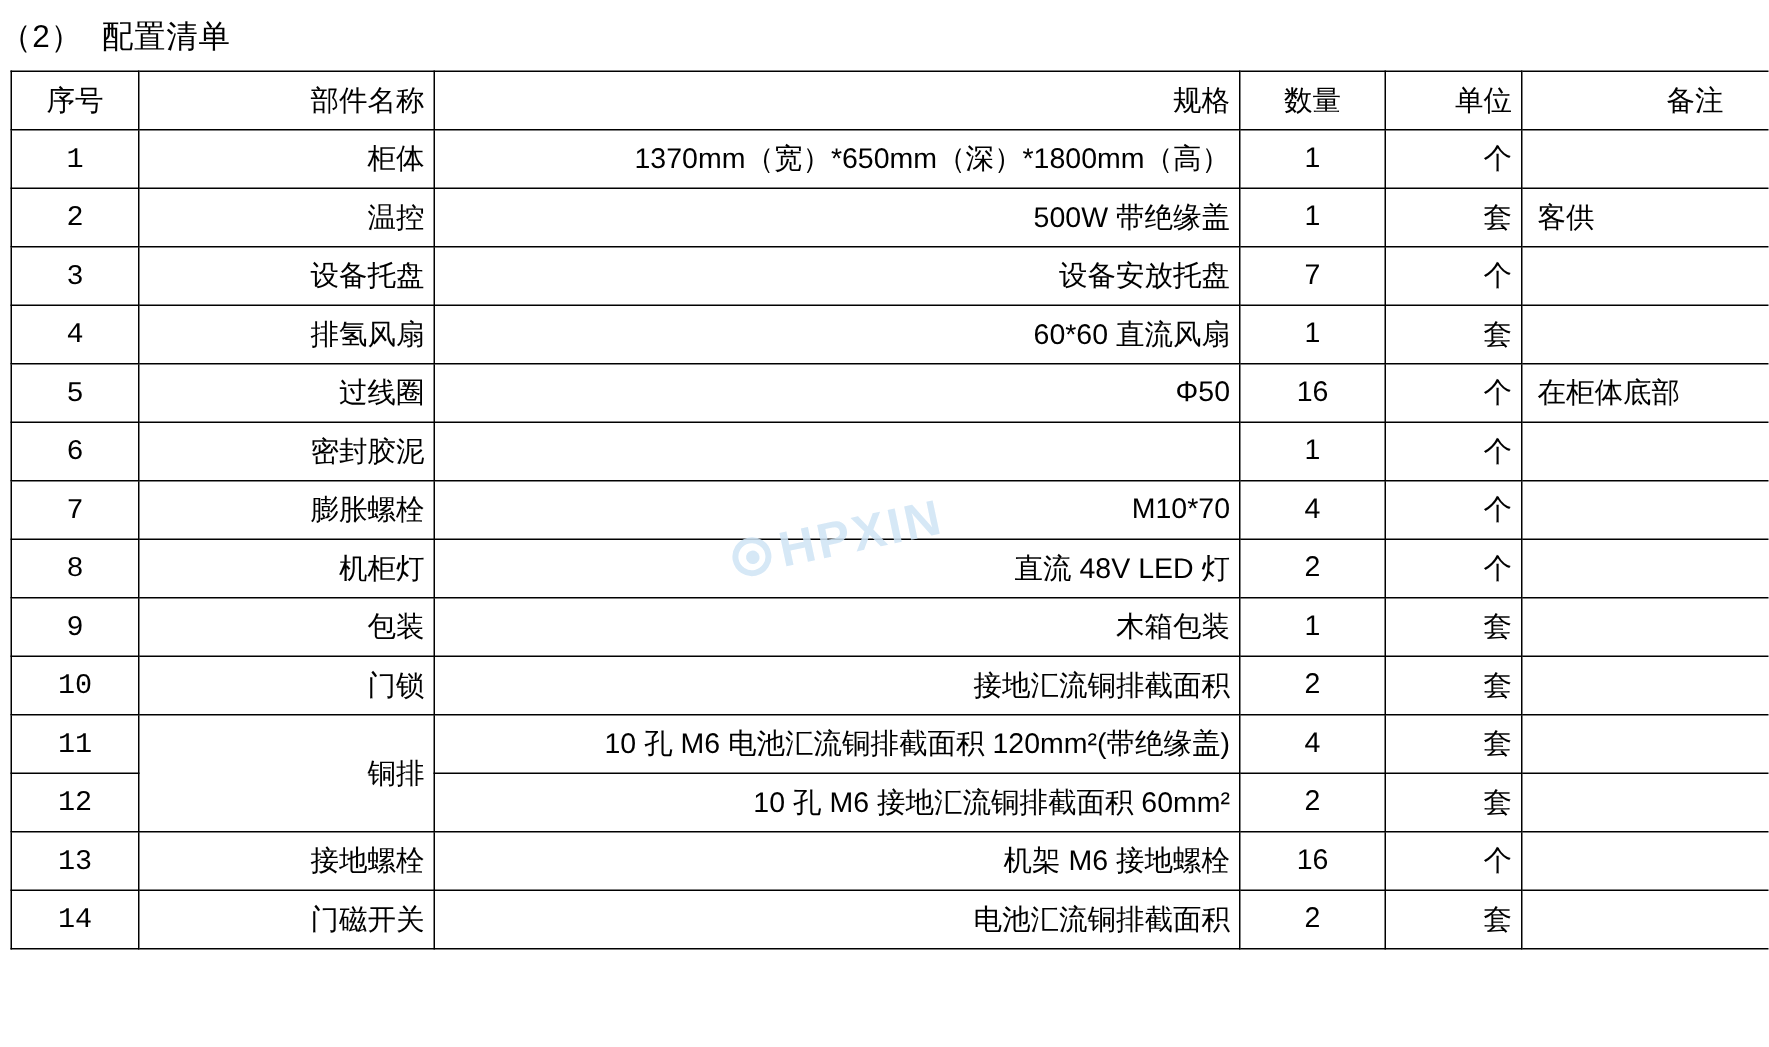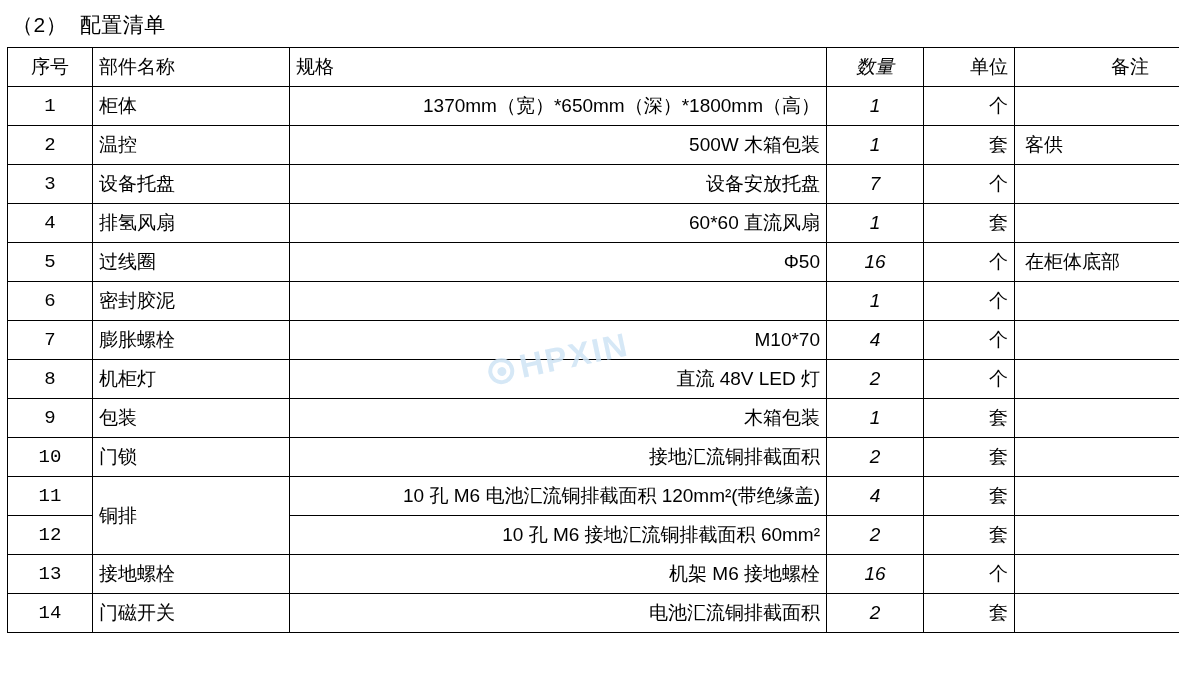--- a/index.html
+++ b/index.html
@@ -17,21 +17,21 @@
   }
   .page {
     position: relative;
     width: 1179px;
     height: 698px;
     box-sizing: border-box;
   }
   .doc-title {
     font-size: 21px;
     line-height: 1;
-    padding: 14px 0 12px 12px;
+    padding: 14px 0 12px 0;
     letter-spacing: 0.5px;
     white-space: pre;
   }
   table.config-table {
     border-collapse: collapse;
     width: 1164px;
     margin-left: 7px;
     table-layout: fixed;
   }
   table.config-table td,
@@ -39,23 +39,23 @@
     border: 1px solid #000000;
     font-size: 19px;
     font-weight: normal;
     padding: 0 6px;
     height: 38px;
     vertical-align: middle;
     white-space: nowrap;
     overflow: hidden;
   }
   .col-no    { width: 72px;  text-align: center; font-family: Liberation Mono, monospace; }
-  .col-name  { width: 184px; text-align: left; }
+  .col-name  { width: 184px; text-align: right; }
   .col-spec  { width: 524px; text-align: right; padding-left: 12px !important; }
-  .col-qty   { width: 84px;  text-align: center; font-style: italic; }
+  .col-qty   { width: 84px;  text-align: center; }
   .col-unit  { width: 78px;  text-align: right; }
   .col-note  { width: 218px; text-align: left; padding-left: 10px !important; }
   thead td { text-align: center; }
   .watermark {
     position: absolute;
     left: 487px;
     top: 340px;
     font-size: 33px;
     font-weight: bold;
     color: #cfe4f5;
@@ -94,39 +94,39 @@
 
 <div class="page">
 
   <div class="doc-title">（2）  配置清单</div>
 
   <table class="config-table">
     <thead>
       <tr>
         <td class="col-no">序号</td>
         <td class="col-name">部件名称</td>
-        <td class="col-spec" style="text-align:left;padding-left:6px !important;">规格</td>
+        <td class="col-spec" style="text-align:right;padding-left:6px !important;">规格</td>
         <td class="col-qty">数量</td>
         <td class="col-unit">单位</td>
         <td class="col-note" style="text-align:center;padding-left:6px !important;">备注</td>
       </tr>
     </thead>
     <tbody>
       <tr>
         <td class="col-no">1</td>
         <td class="col-name">柜体</td>
         <td class="col-spec">1370mm（宽）*650mm（深）*1800mm（高）</td>
         <td class="col-qty">1</td>
         <td class="col-unit">个</td>
         <td class="col-note"></td>
       </tr>
       <tr>
         <td class="col-no">2</td>
         <td class="col-name">温控</td>
-        <td class="col-spec">500W 木箱包装</td>
+        <td class="col-spec">500W 带绝缘盖</td>
         <td class="col-qty">1</td>
         <td class="col-unit">套</td>
         <td class="col-note">客供</td>
       </tr>
       <tr>
         <td class="col-no">3</td>
         <td class="col-name">设备托盘</td>
         <td class="col-spec">设备安放托盘</td>
         <td class="col-qty">7</td>
         <td class="col-unit">个</td>

